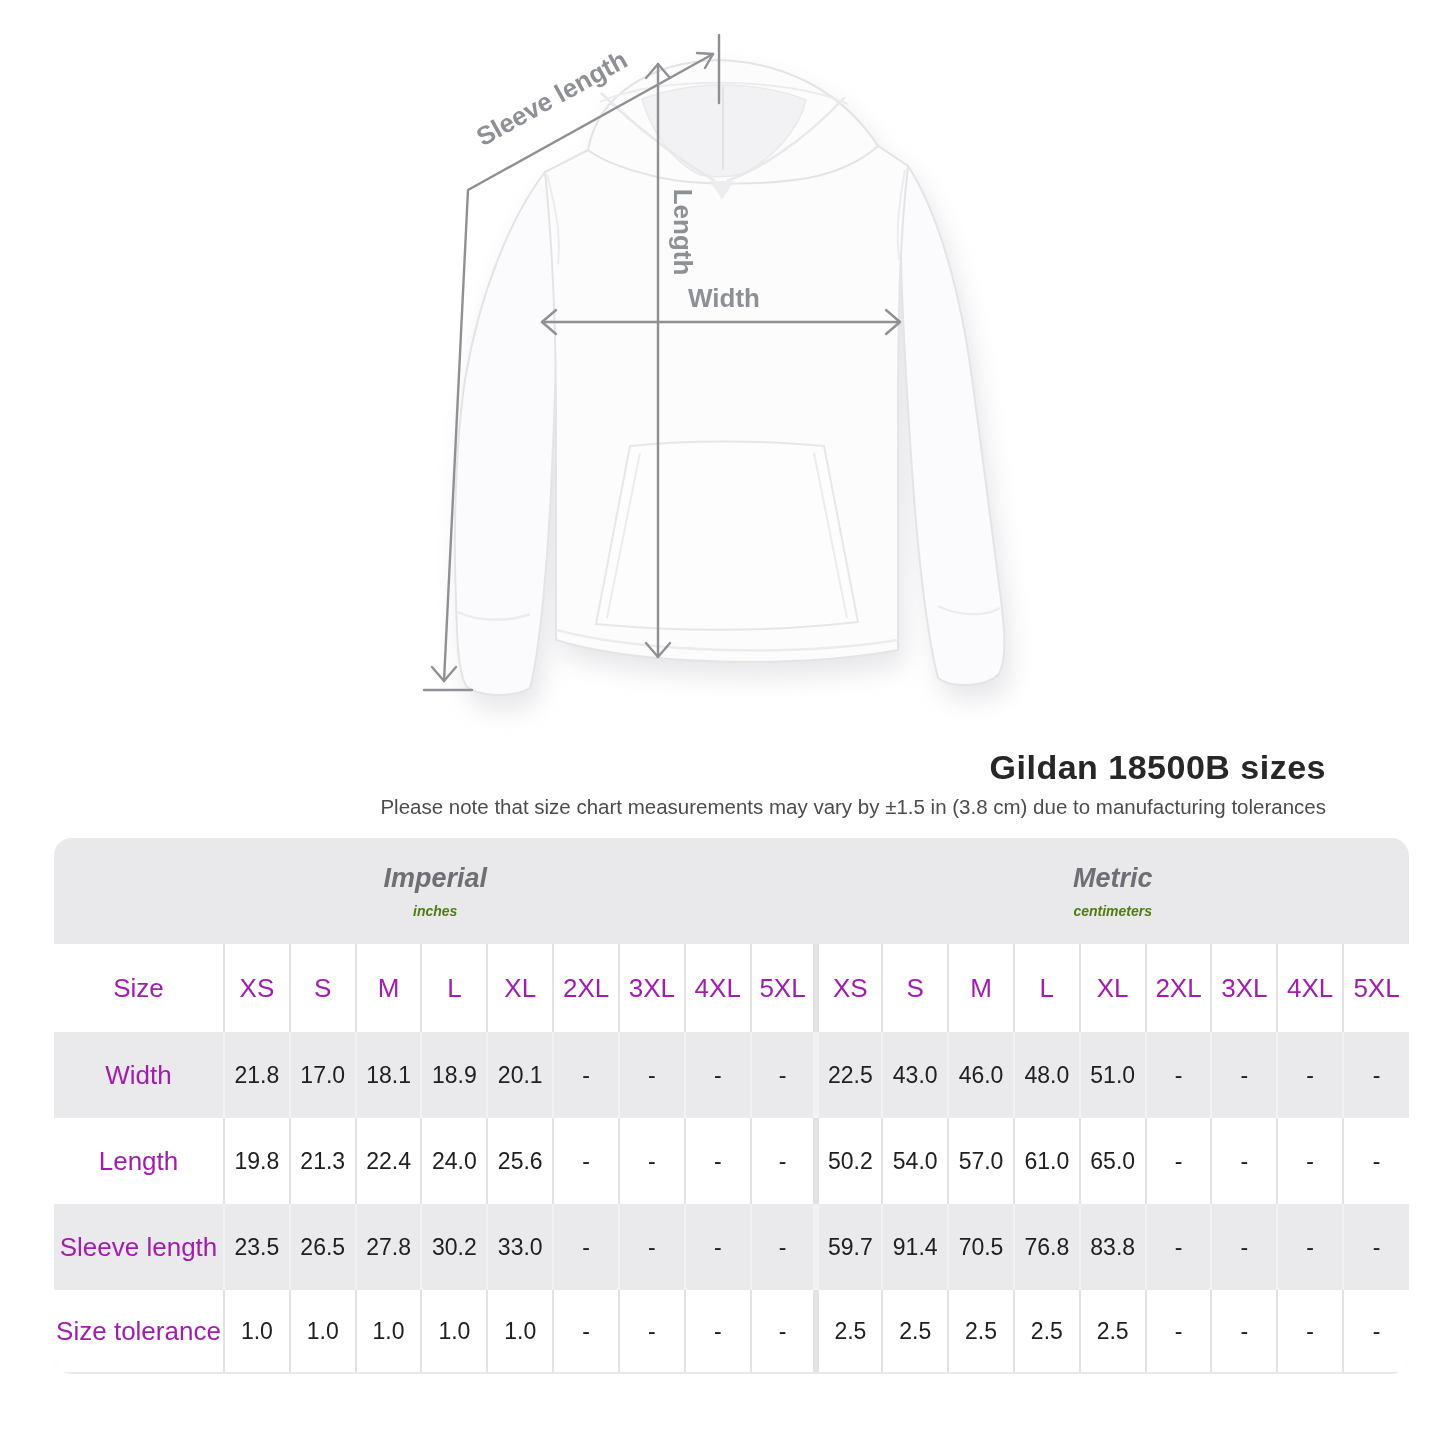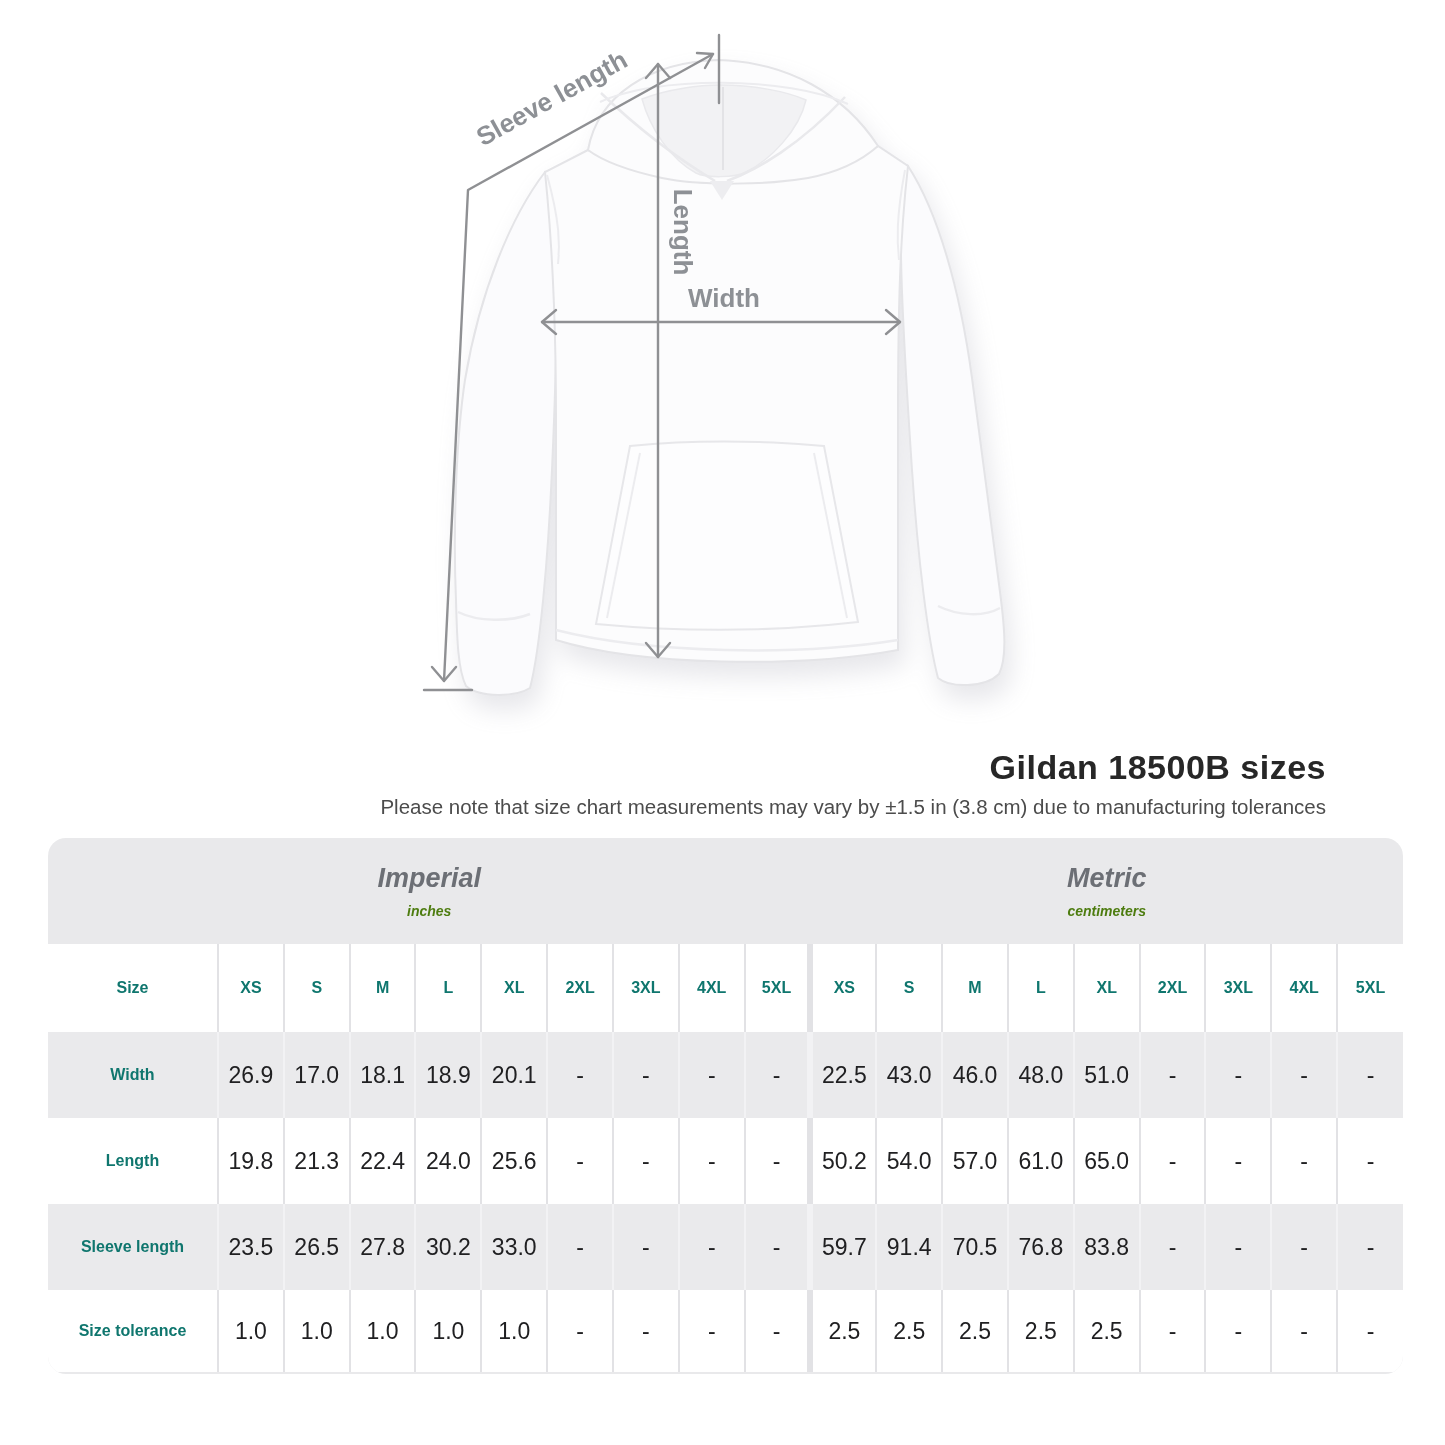--- a/index.html
+++ b/index.html
@@ -12,40 +12,40 @@
   .diagram { position:absolute; left:0; top:0; width:1445px; height:735px; }
   .diagram svg { display:block; }
   .meas-label { fill:#8d9095; font-weight:bold; font-size:26px; }
   .arrow { stroke:#8f9093; stroke-width:2.4; fill:none; stroke-linecap:round; stroke-linejoin:round; }
   
   .title-block { position:absolute; top:748px; left:0; width:1313px; text-align:right;margin-left:13px; }
   .title-block h1 { font-size:34px; font-weight:bold; color:#272727; letter-spacing:0.5px; }
   .title-block p { margin-top:8px; font-size:20.5px; color:#4c4c4c; }
   
   .card {
-    position:absolute; left:48px; top:838px; width:1355px; height:536px;
+    position:absolute; left:54px; top:838px; width:1355px; height:536px;
     background:#e9e9eb; border-radius:18px; padding-bottom:26px; overflow:hidden;
   }
   table { width:100%; border-collapse:collapse; table-layout:fixed; }
   col.label-col { width:170px; }
   tr.unit-row th { height:106px; vertical-align:middle; }
   .unit-name { font-size:27px; font-weight:bold; font-style:italic; color:#6c6f75; }
   .unit-sub  { margin-top:9px; font-size:14px; font-style:italic; color:#4d7c0f; }
   tr.sizes-row th { height:88px; }
   tbody tr    { height:86px; }
   tbody tr:last-child { height:82px; }
   tr.sizes-row th, tbody th, tbody td {
     background:#ffffff; border-left:2px solid #e2e2e5;
     vertical-align:middle; text-align:center;
   }
   tr.sizes-row th:first-child, tbody th:first-child { border-left:none; }
   tr.stripe th, tr.stripe td { background:#eaeaec; border-left-color:#f2f2f4; }
   .group-divide { border-left-width:6px !important; }
   .col-head, .row-label, .corner-head {
-    font-weight:bold; font-size:16px; color:#0f766e;
+    font-weight:normal; font-size:26px; color:#a21caf;
   }
   tbody td { font-size:23px; color:#202022; }
 </style>
 </head>
 <body>
 
 <div class="diagram">
   <svg width="1445" height="735" viewBox="0 0 1445 735">
     <defs>
       <filter id="soft" x="-20%" y="-20%" width="140%" height="140%">
@@ -179,21 +179,21 @@
           <th class="col-head">XL</th>
           <th class="col-head">2XL</th>
           <th class="col-head">3XL</th>
           <th class="col-head">4XL</th>
           <th class="col-head">5XL</th>
         </tr>
     </thead>
     <tbody id="table-body">
         <tr class="stripe">
           <th class="row-label">Width</th>
-          <td>26.9</td>
+          <td>21.8</td>
           <td>17.0</td>
           <td>18.1</td>
           <td>18.9</td>
           <td>20.1</td>
           <td>-</td>
           <td>-</td>
           <td>-</td>
           <td>-</td>
           <td class="group-divide">22.5</td>
           <td>43.0</td>

